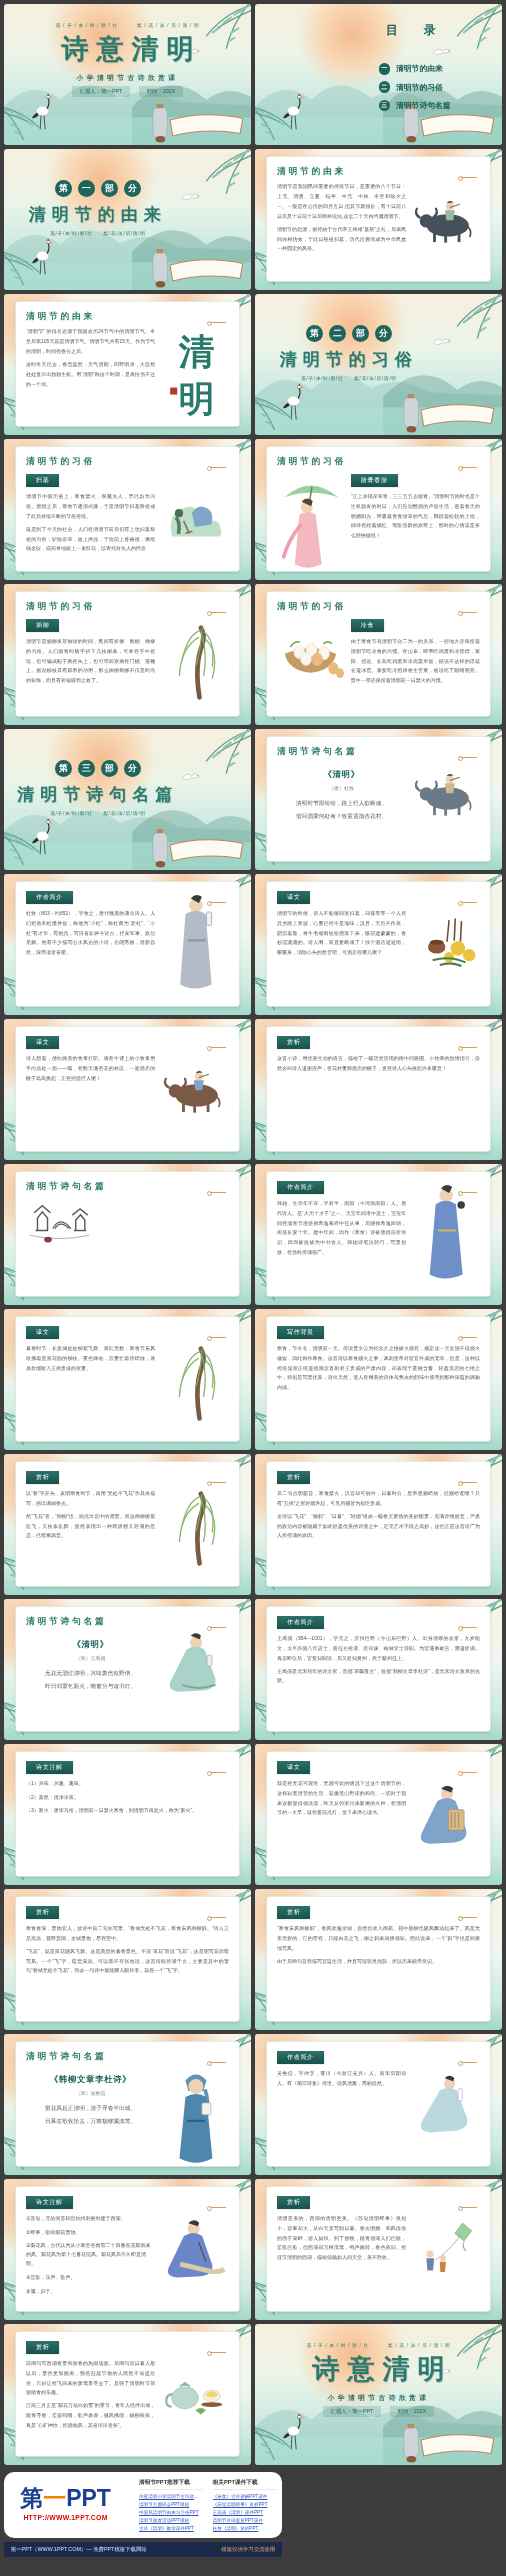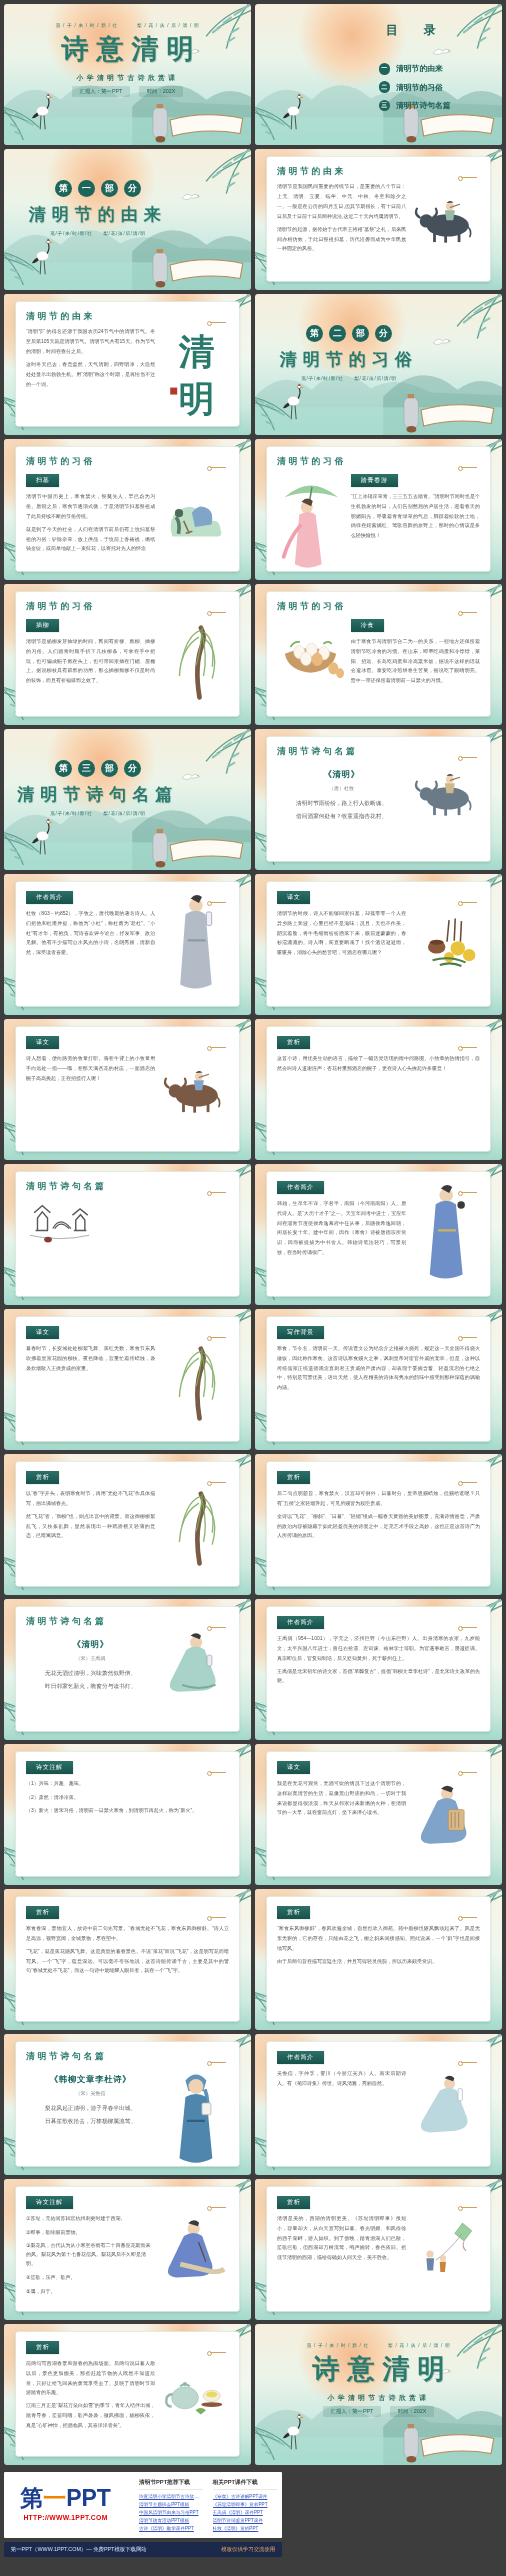--- a/index.html
+++ b/index.html
@@ -62,21 +62,21 @@
   .note{font-size:5px;color:#555;line-height:1.8;margin:0 0 4.7px;}
   .cill{width:33%;display:flex;align-items:center;justify-content:center;}
   .cill svg{max-width:100%;max-height:101px;}
   
   .pblock{flex:1;text-align:center;padding-top:6.8px;}
   .ptitle{font-size:8.4px;font-weight:bold;color:#17655c;letter-spacing:0.7px;}
   .pauthor{font-size:5px;color:#808080;margin:4.7px 0 6px;}
   .pline{font-size:5.7px;color:#5a5a5a;line-height:2.2;}
   
   #footer{padding:3.4px 0 0 4px;}
-  .fpanel{width:278px;background:#fff;border-radius:1px;padding:6.8px 8px 5.4px;box-sizing:border-box;
+  .fpanel{width:278px;background:#fff;border-radius:10px;padding:6.8px 8px 5.4px;box-sizing:border-box;
     display:flex;gap:20px;}
   .flogo{width:107px;flex:0 0 107px;text-align:center;padding-top:8px;}
   .flogo-text{font-size:23px;font-weight:bold;letter-spacing:0px;line-height:1;white-space:nowrap;}
   .flogo-url{font-size:6.8px;font-weight:bold;margin-top:4px;letter-spacing:0.3px;}
   .fcol{flex:1;min-width:0;}
   .fhead{font-size:5.7px;font-weight:bold;color:#333;margin-bottom:2.7px;border-bottom:0.7px solid #e8e8e8;padding-bottom:2px;}
   .flink{display:block;font-size:4.6px;color:#3355bb;line-height:1.75;text-decoration:underline;cursor:pointer;
     white-space:nowrap;overflow:hidden;text-overflow:ellipsis;}
   .fbar{width:278px;box-sizing:border-box;margin-top:3.4px;background:#1b2a4a;color:#cfe0ff;font-size:5.4px;
     display:flex;justify-content:space-between;align-items:center;padding:4px 6.8px;border-radius:1.4px;}

